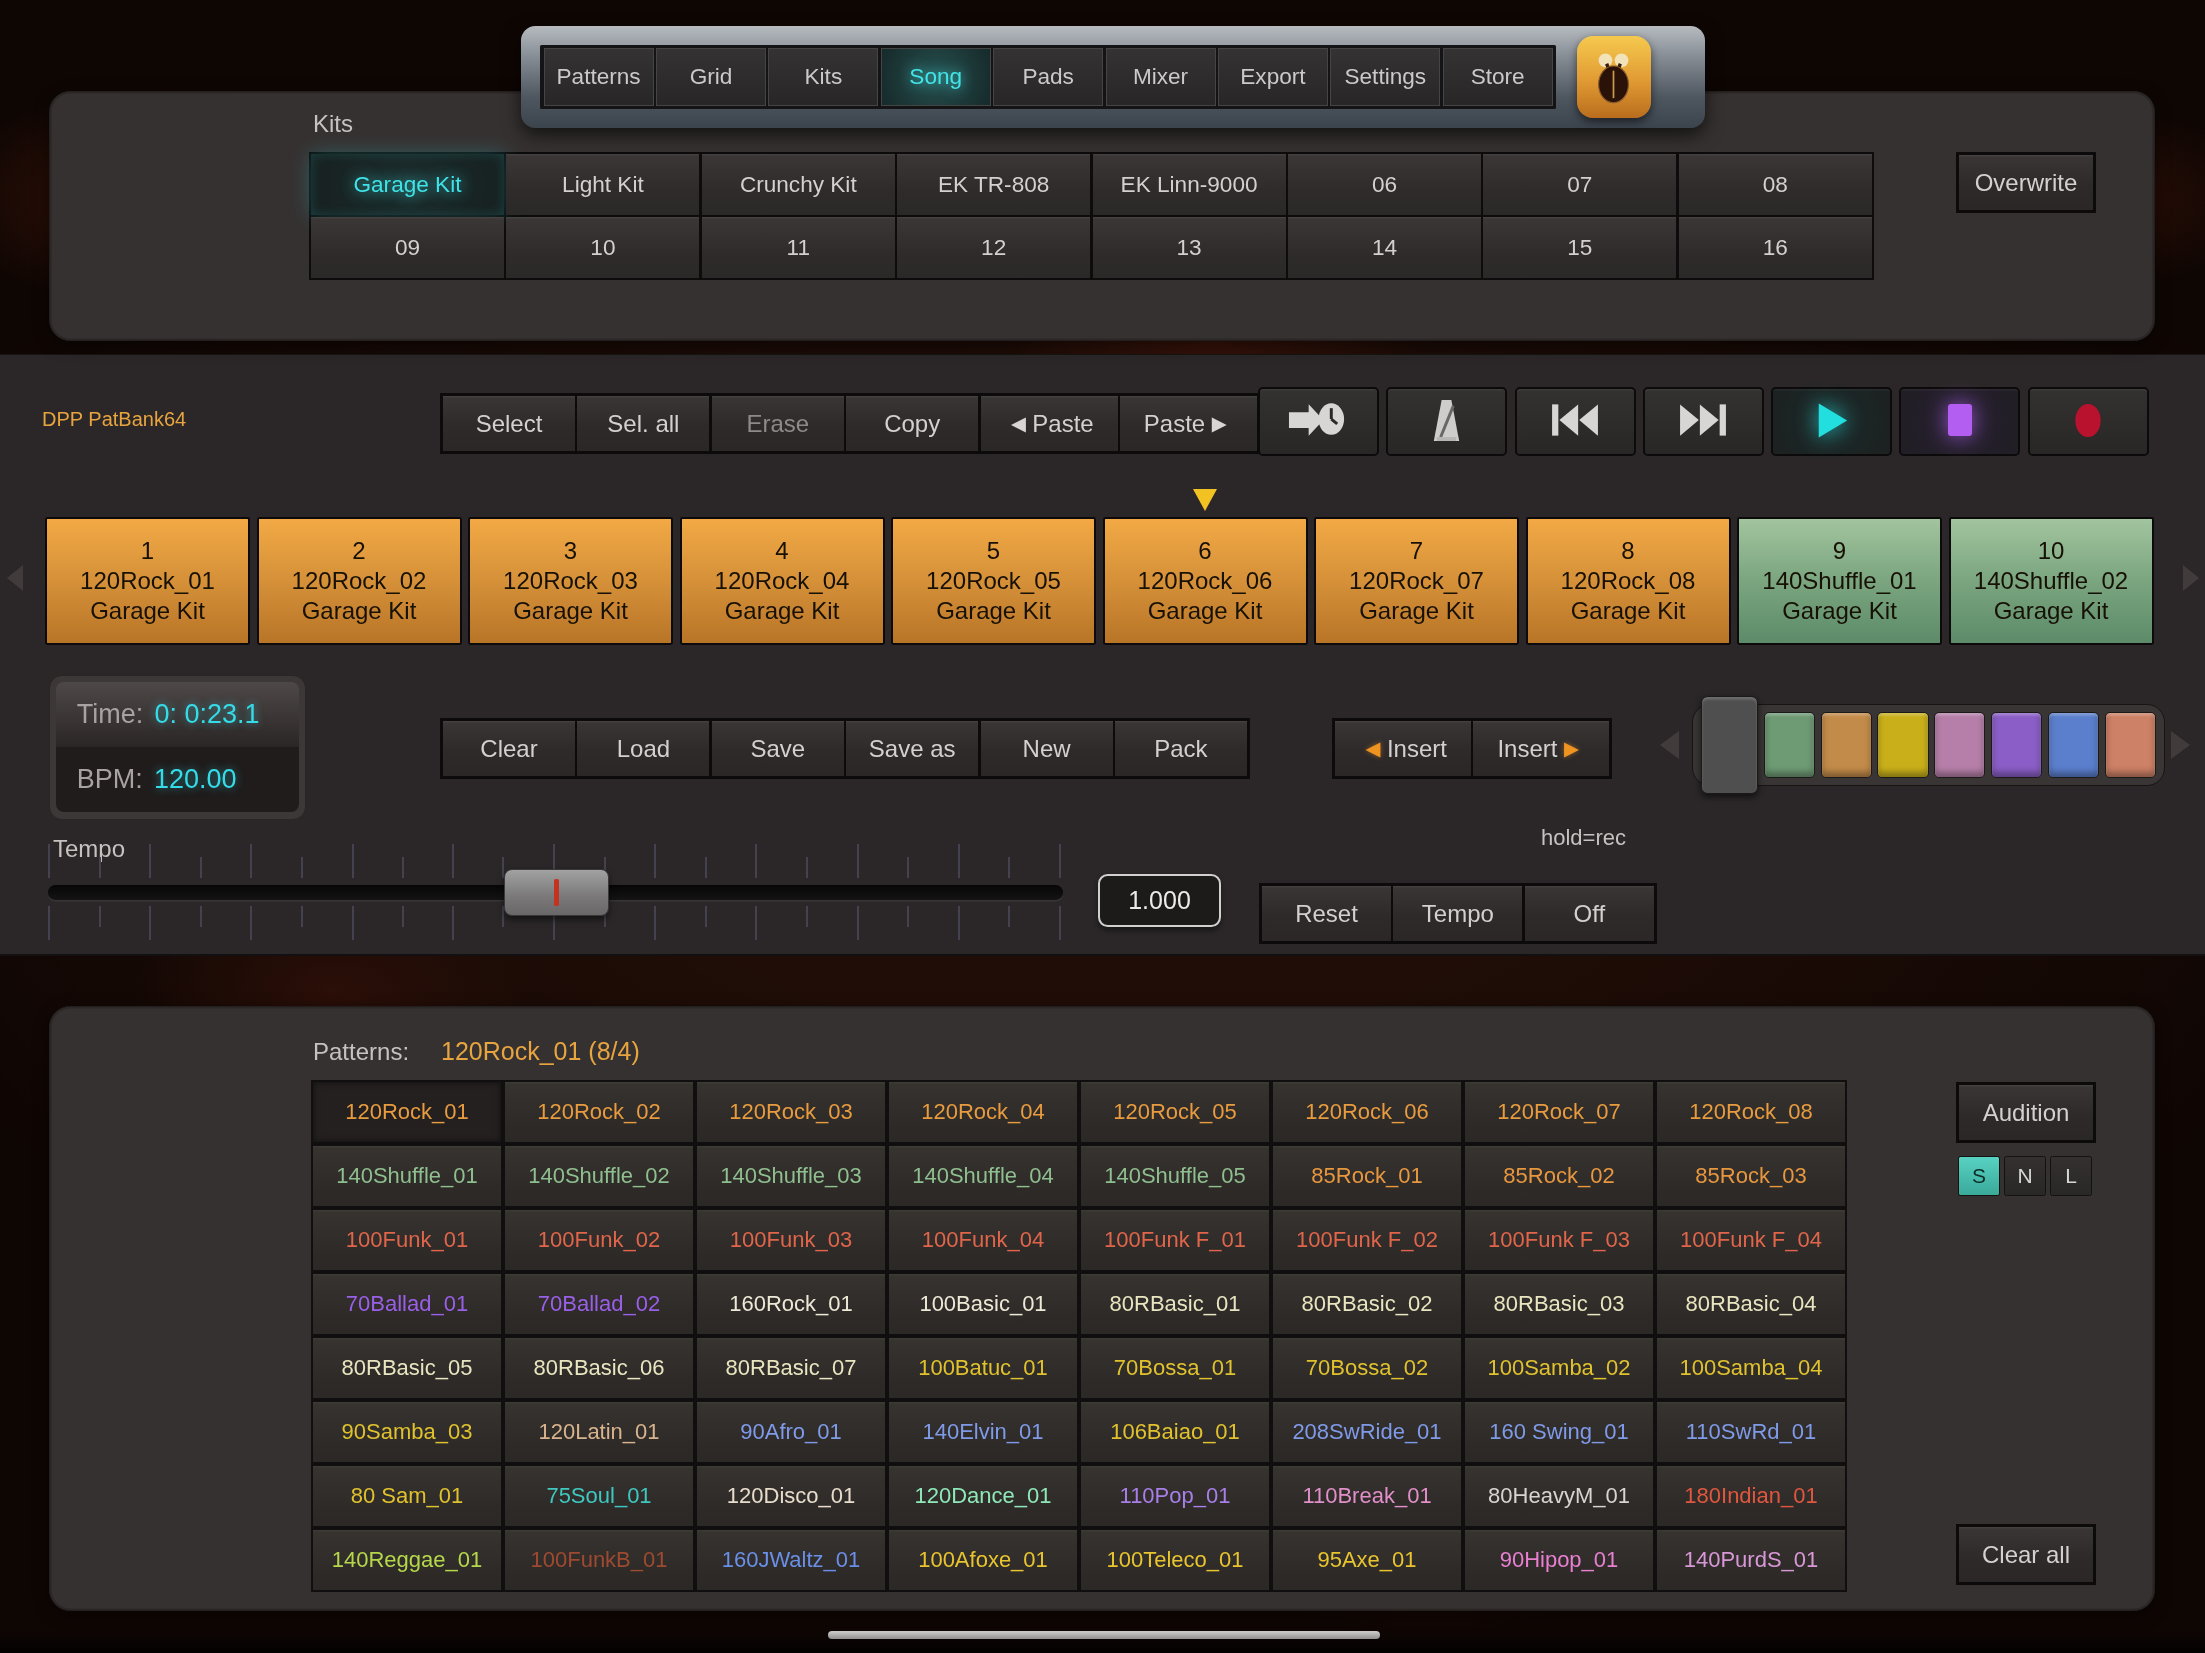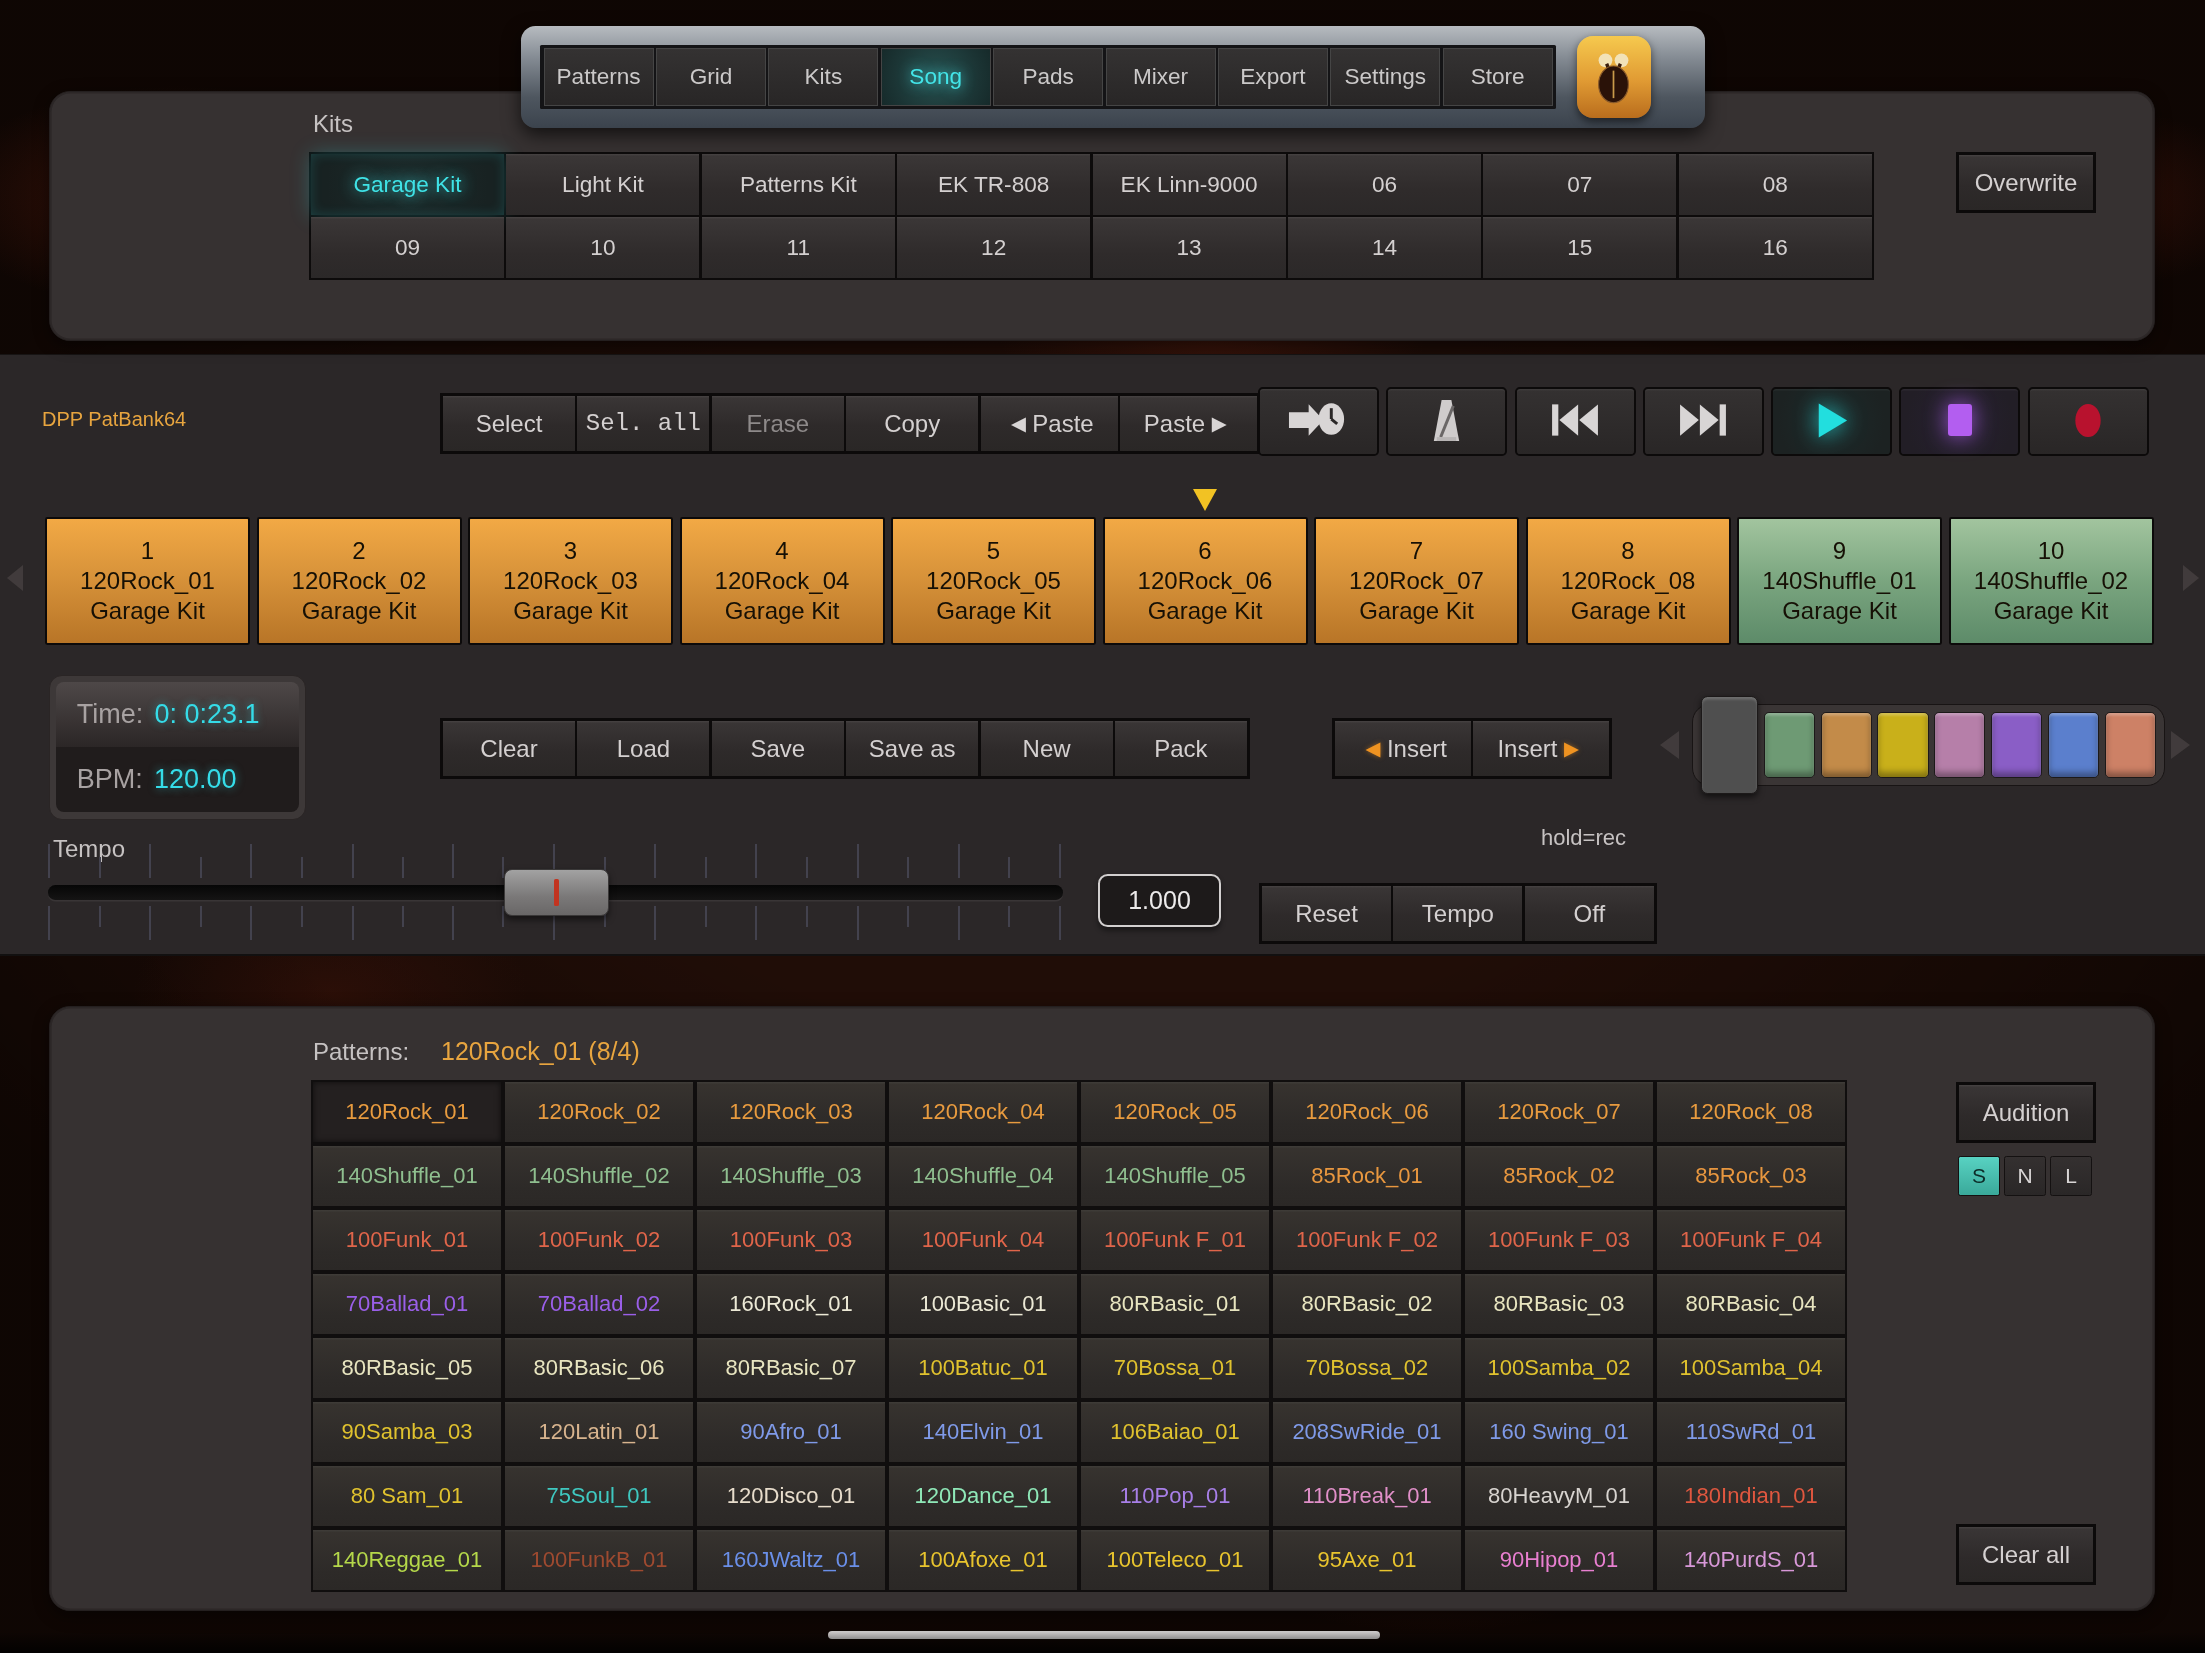--- a/index.html
+++ b/index.html
@@ -152,21 +152,21 @@
 <div id="screen">
 
   <div id="mid-band"></div>
 
   <div class="panel" style="left:49px; top:91px; width:2106px; height:250px;">
     <div class="abs label-gray" style="left:263px; top:18px;">Kits</div>
   </div>
   <div id="kits-grid">
       <div class="kit-btn sel">Garage Kit</div>
       <div class="kit-btn">Light Kit</div>
-      <div class="kit-btn">Patterns Kit</div>
+      <div class="kit-btn">Crunchy Kit</div>
       <div class="kit-btn">EK TR-808</div>
       <div class="kit-btn">EK Linn-9000</div>
       <div class="kit-btn">06</div>
       <div class="kit-btn">07</div>
       <div class="kit-btn">08</div>
       <div class="kit-btn">09</div>
       <div class="kit-btn">10</div>
       <div class="kit-btn">11</div>
       <div class="kit-btn">12</div>
       <div class="kit-btn">13</div>
@@ -202,21 +202,21 @@
         <ellipse cx="20" cy="30" rx="13" ry="16" fill="none" stroke="#8a5a2a" stroke-width="1"></ellipse>
         <line x1="20" y1="18" x2="20" y2="42" stroke="#c89a4a" stroke-width="1.5"></line>
       </svg>
     </div>
   </div>
 
   <div class="abs label-orange" style="left:42px; top:408px; font-size:20px;">DPP PatBank64</div>
   <div class="abs" style="left:440px; top:393px;">
       <div class="grp" id="edit-group">
         <div class="gbtn" style="width: 132px;">Select</div>
-        <div class="gbtn" style="width: 132px; font-family: Liberation Mono, monospace;">Sel. all</div>
+        <div class="gbtn" style="width: 132px;">Sel. all</div>
         <div class="gbtn dim" style="width: 132px;">Erase</div>
         <div class="gbtn" style="width: 132px;">Copy</div>
         <div class="gbtn" style="width: 137px;"><div class="arr">◀</div>Paste</div>
         <div class="gbtn" style="width: 137px;">Paste<div class="arr">▶</div></div>
       </div>
     </div>
   <div id="transport">
       <div class="tbtn">
         <span><svg width="63" height="40" viewBox="0 0 64 40">
             <polygon points="2,12 22,12 22,4 37,20 22,36 22,28 2,28" fill="#d8d5d5"></polygon>

